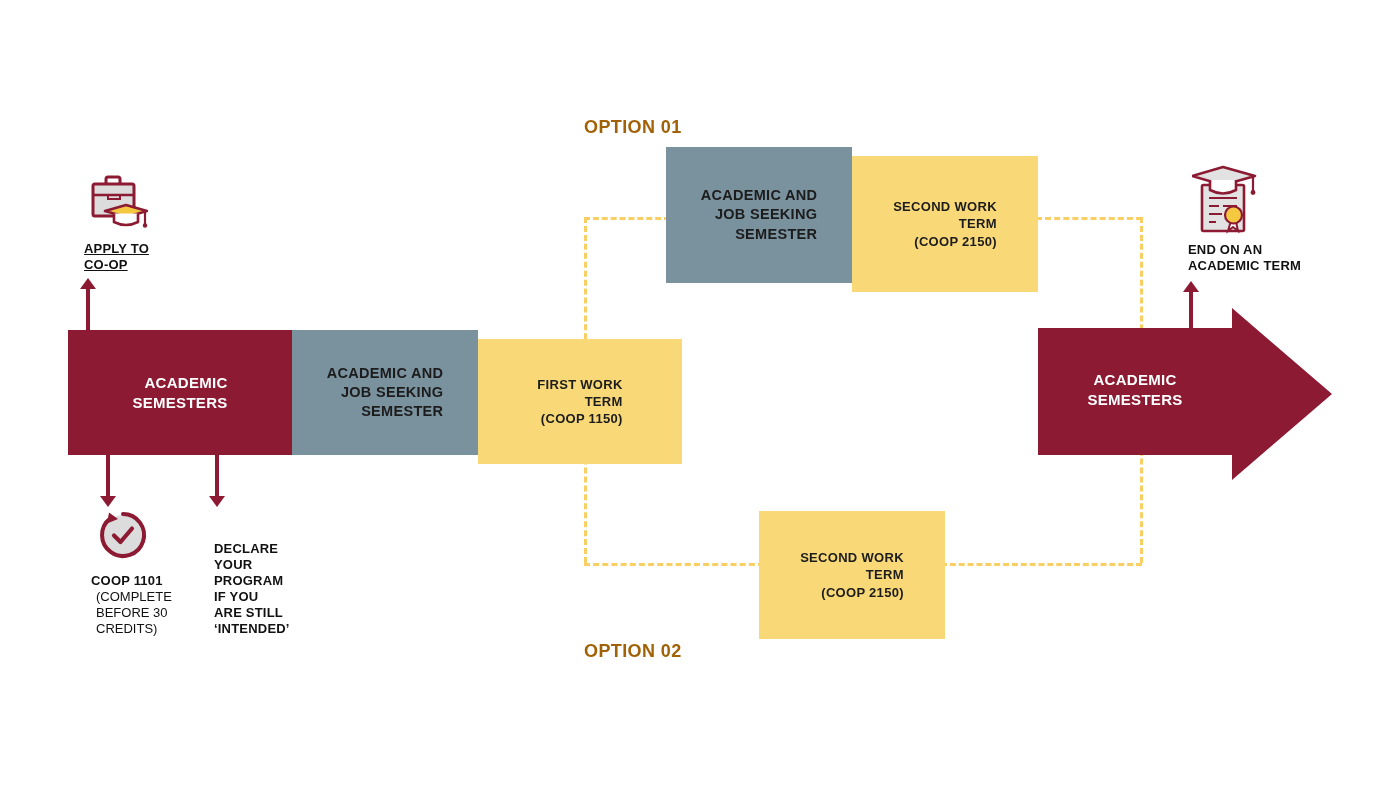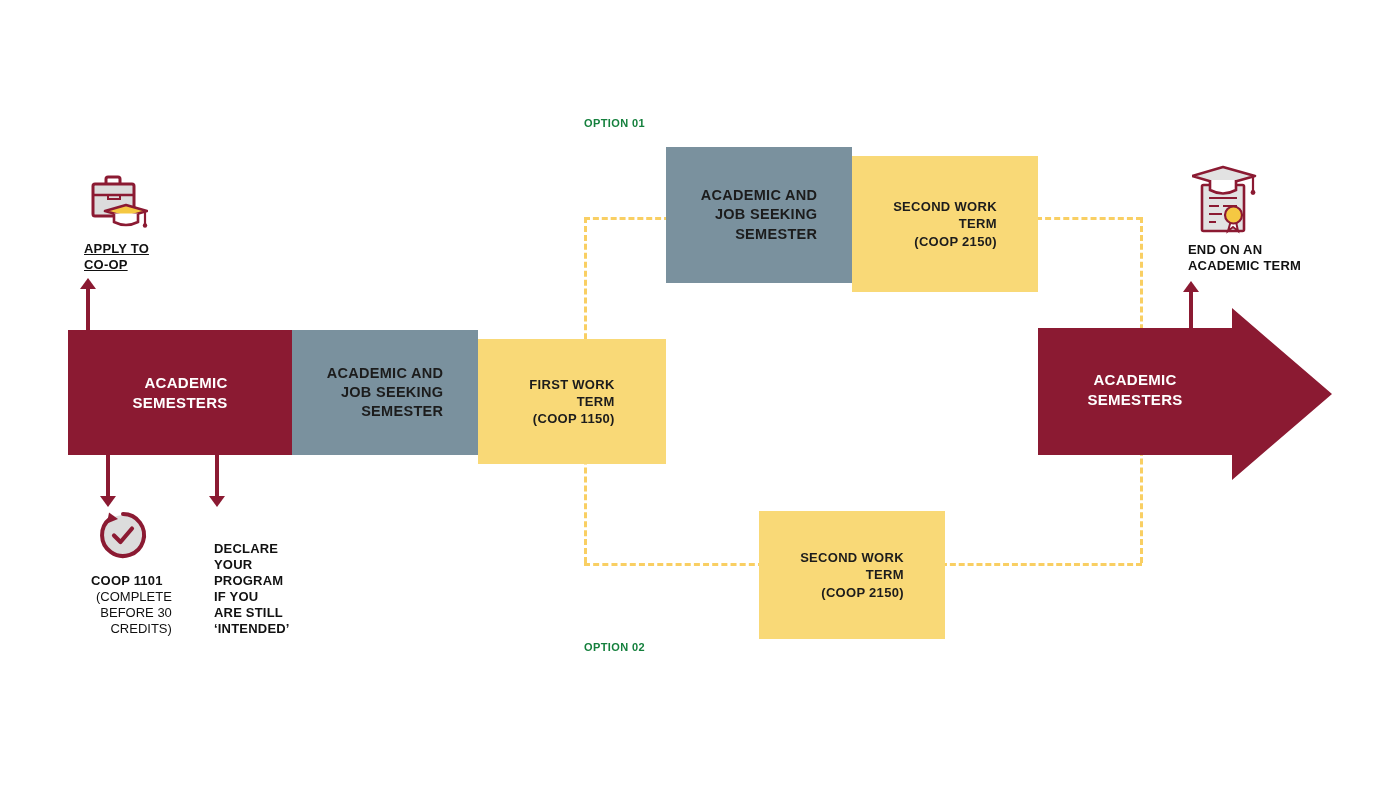--- a/index.html
+++ b/index.html
@@ -42,22 +42,22 @@
   .cap-sub{
     position:absolute;
     font-weight:normal;
     font-size:13px;
     line-height:1.23;
     color:#111111;
   }
   .opt-label{
     position:absolute;
     font-weight:bold;
-    font-size:11px;
-    color:#15803d;
+    font-size:18px;
+    color:#a16207;
     letter-spacing:.4px;
   }
 
   
   .conn{position:absolute;}
   .conn .shaft{position:absolute;background:#8B1A32;}
   .conn .head{position:absolute;width:0;height:0;}
   .head-up{
     border-left:8px solid transparent;
     border-right:8px solid transparent;
@@ -150,21 +150,21 @@
   </div>
 
   <div class="bar-seg seg-blue" style="left:292px;top:330px;width:186px;height:125px;">
     <div>
       <div>ACADEMIC AND</div>
       <div>JOB SEEKING</div>
       <div>SEMESTER</div>
     </div>
   </div>
 
-  <div class="bar-seg seg-yellow" style="left:478px;top:330px;width:188px;height:125px;">
+  <div class="bar-seg seg-yellow" style="left:478px;top:330px;width:204px;height:125px;">
     <div>
       <div>FIRST WORK</div>
       <div>TERM</div>
       <div>(COOP 1150)</div>
     </div>
   </div>
 
   <div class="big-arrow" style="left:1038px;top:308px;width:296px;height:172px;">
     <svg width="296" height="172" viewBox="0 0 296 172" style="display:block;">
       <polygon points="0,20 194,20 194,0 294,86 194,172 194,147 0,147" fill="#8B1A32"></polygon>
@@ -228,21 +228,21 @@
 
       <polygon points="13,4.5 22,11 11,15.5" fill="#8B1A32"></polygon>
 
       <path d="M18 27.5 L24.5 34 L36 20.5" fill="none" stroke="#8B1A32" stroke-width="4.2" stroke-linecap="round" stroke-linejoin="round"></path>
     </svg>
   </div>
 
   <div class="cap" style="left:91px;top:573px;">
     <div>COOP 1101</div>
   </div>
-  <div class="cap-sub" style="left:96px;top:589px;text-align:right;">
+  <div class="cap-sub" style="left:96px;top:589px;">
     <div>(COMPLETE</div>
     <div>BEFORE 30</div>
     <div>CREDITS)</div>
   </div>
 
   <div class="cap" style="left:214px;top:541px;">
     <div>DECLARE</div>
     <div>YOUR</div>
     <div>PROGRAM</div>
     <div>IF YOU</div>

